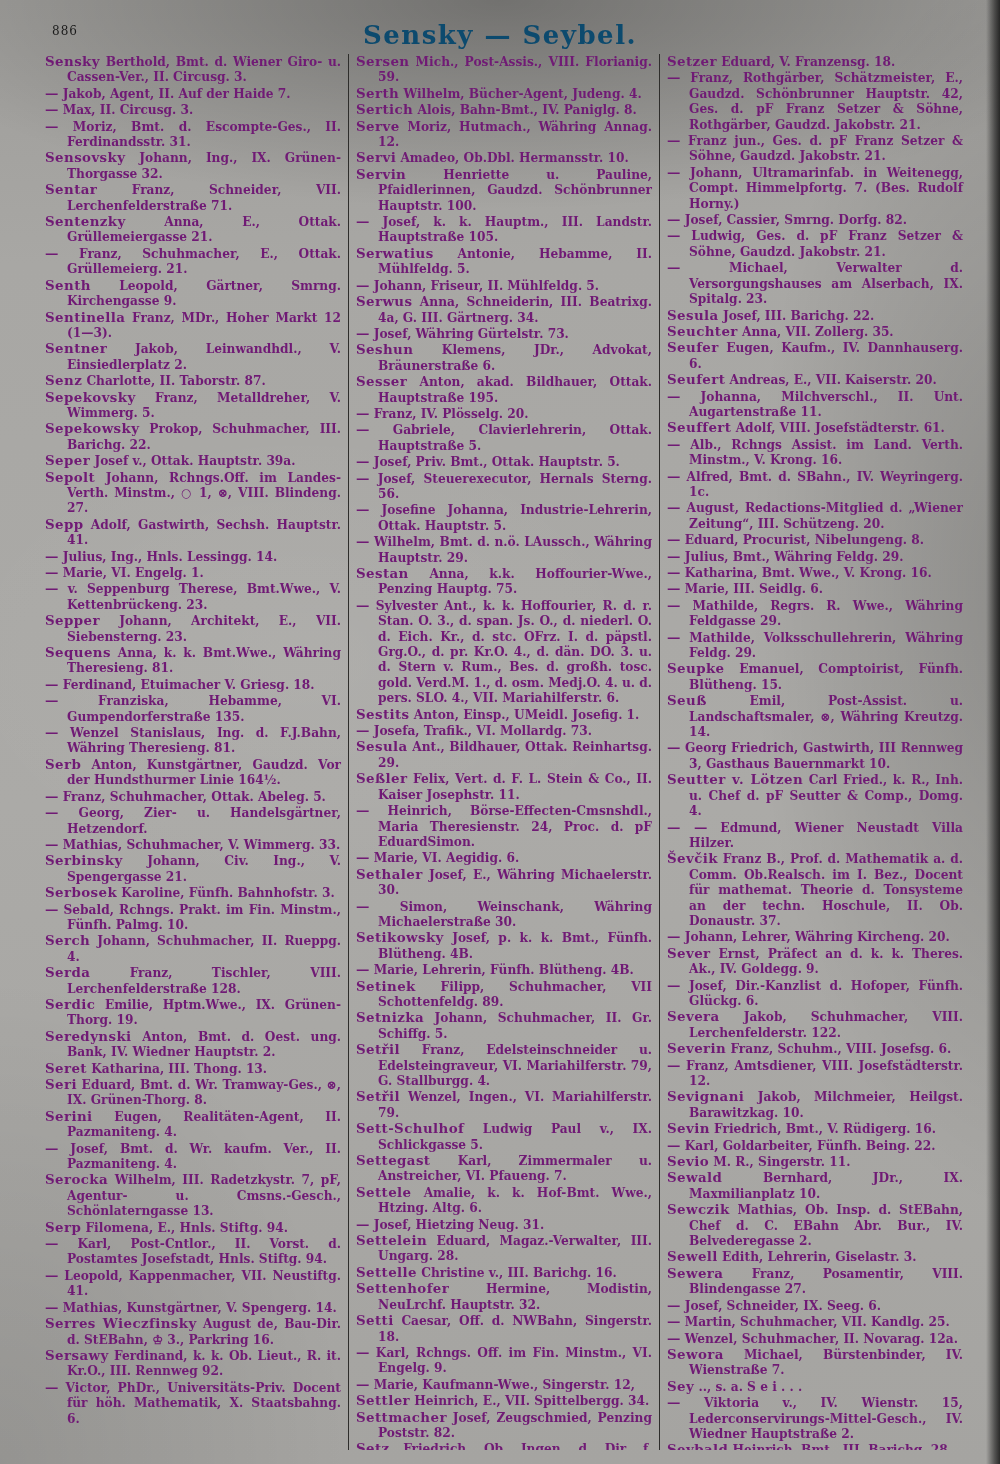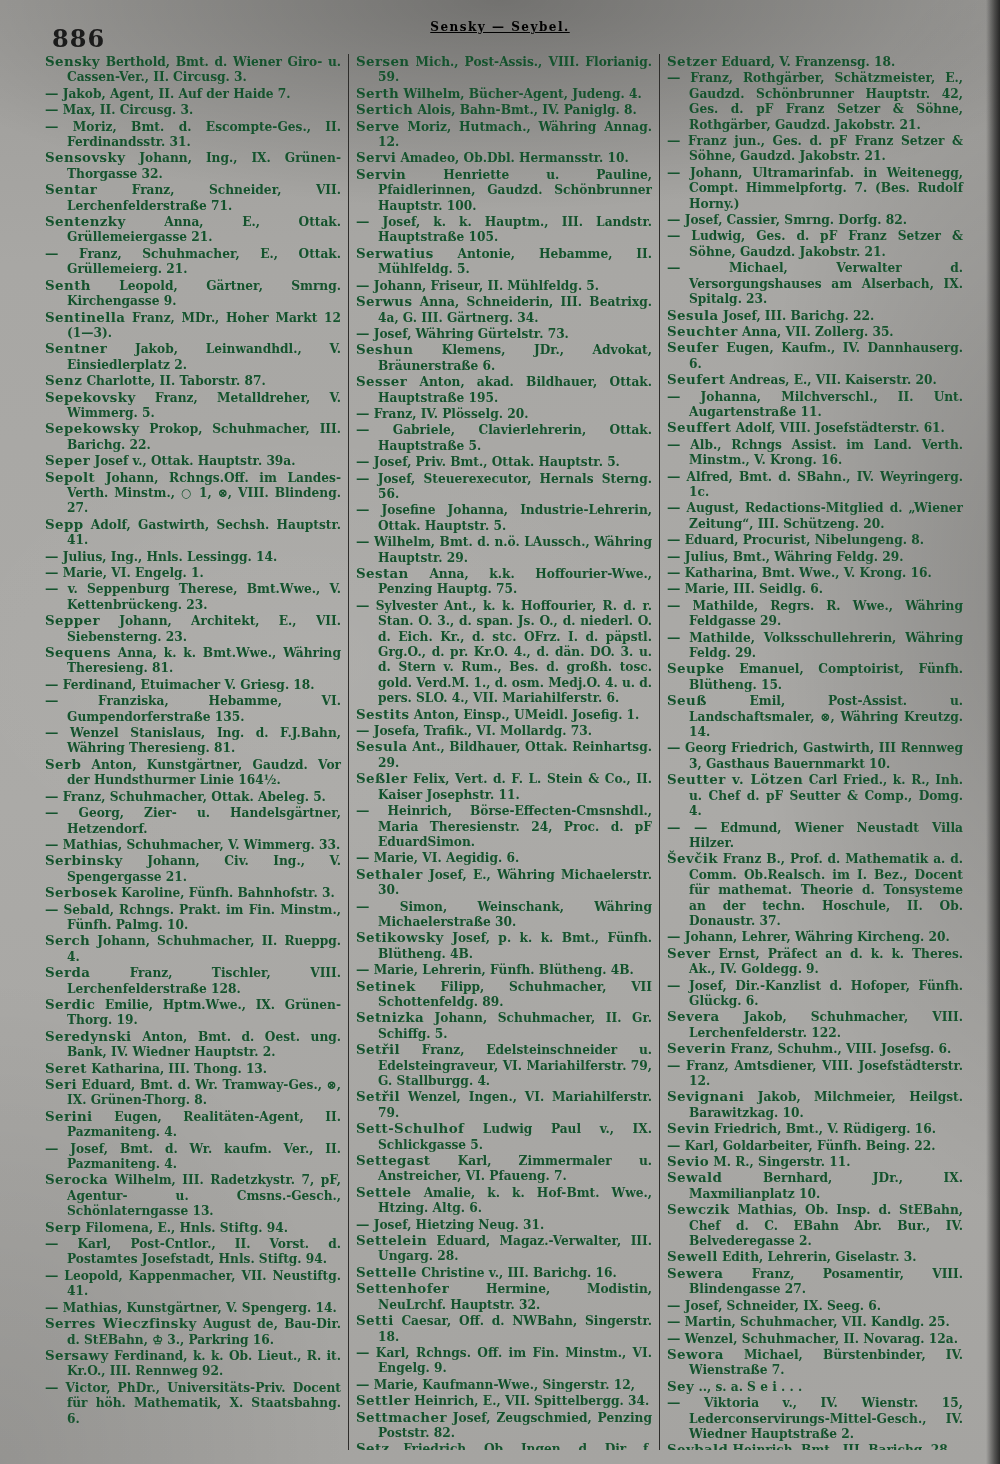--- a/index.html
+++ b/index.html
@@ -21,33 +21,33 @@
     pointer-events:none;
   }
   .edge-right{
     position:absolute;top:0;right:0;width:14px;height:100%;
     background:linear-gradient(90deg,rgba(0,0,0,0),rgba(20,20,20,.55) 60%,rgba(10,10,10,.8));
     pointer-events:none;
   }
   .header{position:absolute;top:10px;left:0;width:100%;height:42px;}
   .page-number{
     position:absolute;left:52px;top:14px;
-    font-size:24px;font-weight:bold;color:#1b1b1b;letter-spacing:1px;
+    font-size:12px;font-weight:normal;color:#1b1b1b;letter-spacing:1px;
   }
   .running-title{
     position:absolute;left:0;top:10px;width:100%;text-align:center;
-    font-size:12px;font-weight:bold;color:#000000;letter-spacing:1.5px;text-decoration:underline;
+    font-size:26px;font-weight:bold;color:#0c4a6e;letter-spacing:1.5px;
   }
   .columns{
     position:absolute;top:54px;left:38px;right:30px;bottom:14px;
     display:flex;gap:0;
   }
   .column{
     flex:1 1 0;min-width:0;padding:0 7px;
-    color:#14532d;
+    color:#701a75;
     font-size:12.2px;line-height:15.4px;font-weight:bold;
     text-align:justify;overflow:hidden;
   }
   .column + .column{border-left:1.5px solid #2e2d2b;}
   .entry{padding-left:22px;text-indent:-22px;}
   .entry .lead{font-size:13.4px;letter-spacing:.4px;}
   .entry.dash .lead{font-weight:bold;letter-spacing:0;}
   .entry .txt{font-weight:bold;}
 </style>
 </head>

